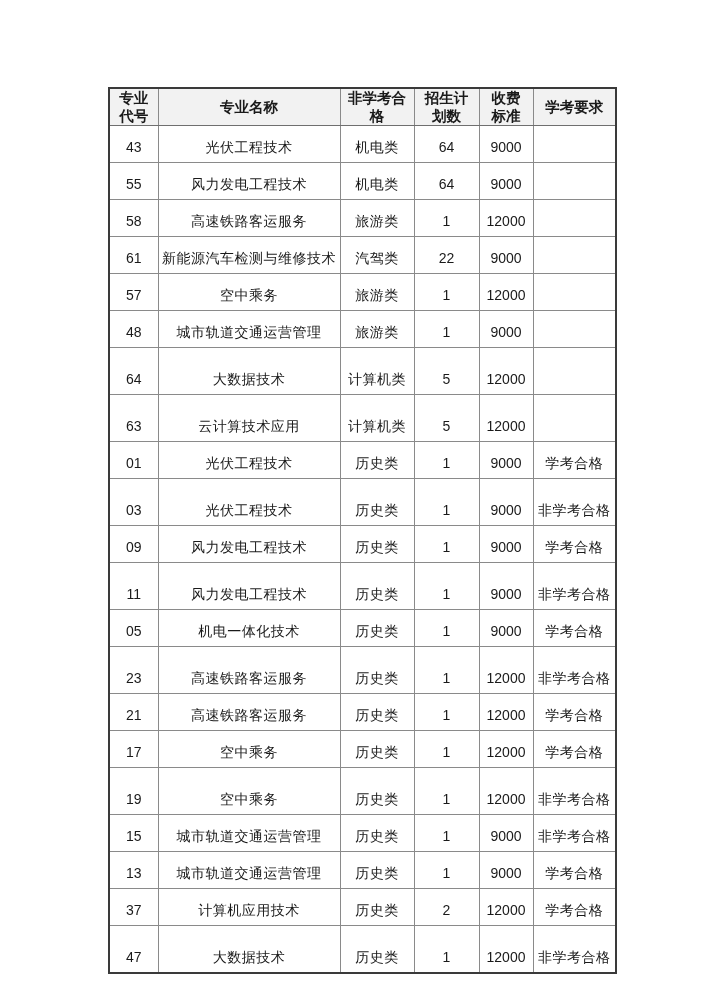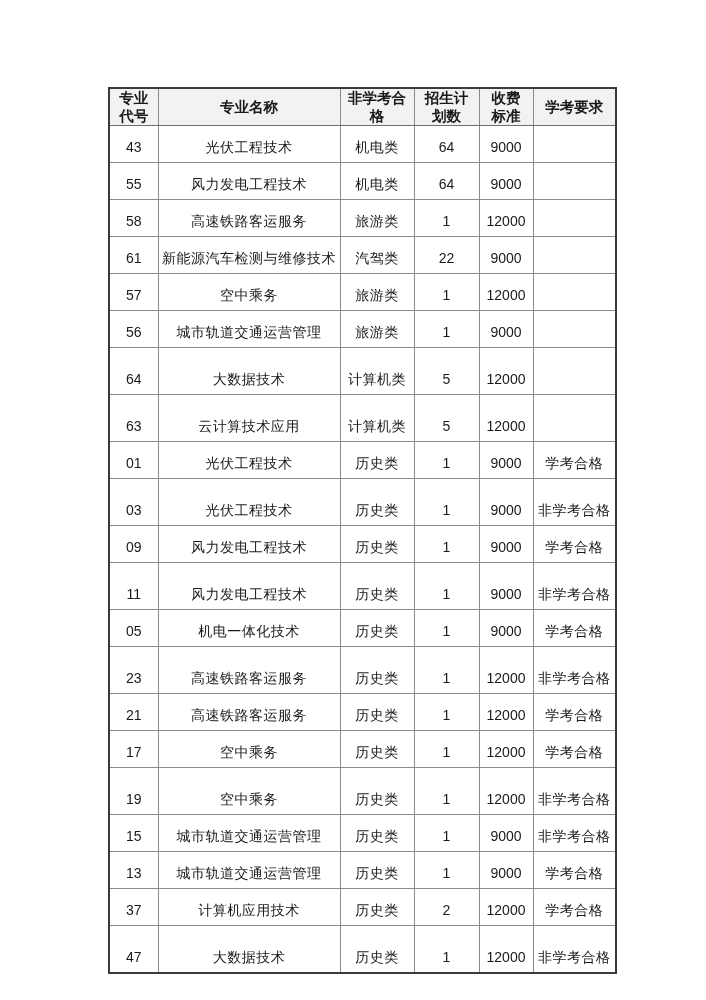--- a/index.html
+++ b/index.html
@@ -128,21 +128,21 @@
   </tr>
         <tr>
     <td class="c-code">57</td>
     <td class="c-name">空中乘务</td>
     <td class="c-type">旅游类</td>
     <td class="c-plan">1</td>
     <td class="c-fee">12000</td>
     <td class="c-req"></td>
   </tr>
         <tr>
-    <td class="c-code">56</td>
+    <td class="c-code">48</td>
     <td class="c-name">城市轨道交通运营管理</td>
     <td class="c-type">旅游类</td>
     <td class="c-plan">1</td>
     <td class="c-fee">9000</td>
     <td class="c-req"></td>
   </tr>
         <tr class="tall">
     <td class="c-code">64</td>
     <td class="c-name">大数据技术</td>
     <td class="c-type">计算机类</td>

